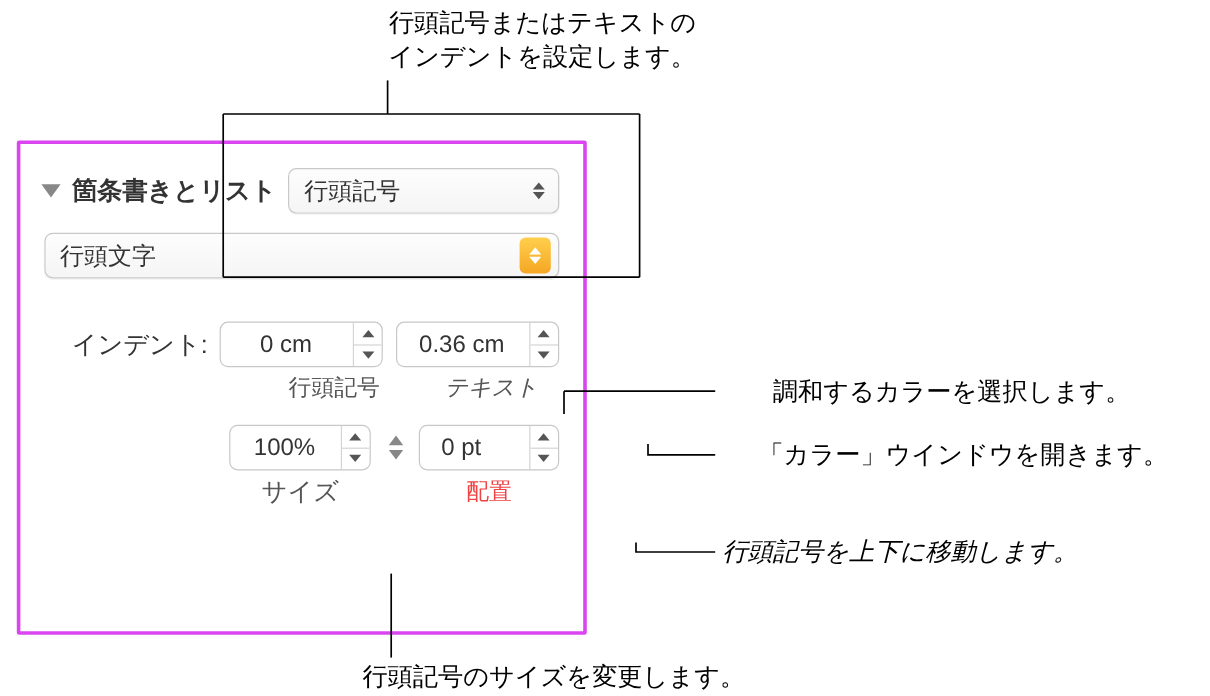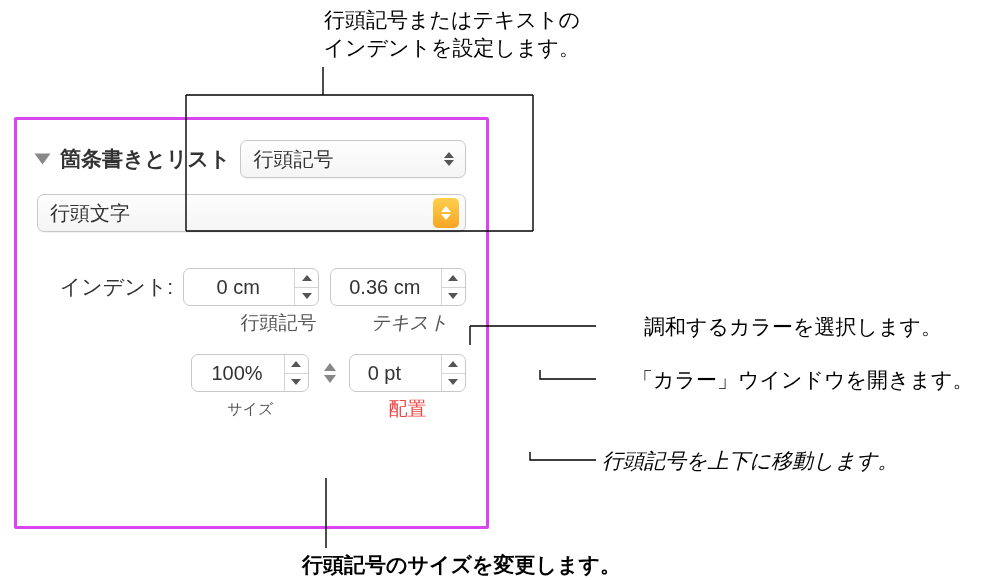--- a/index.html
+++ b/index.html
@@ -196,21 +196,21 @@
     }
     svg.leaders line, svg.leaders path { stroke:#000; stroke-width:1.4; fill:none; }
   </style>
 </head>
 <body>
 
 <div class="callout" style="left:50px;top:6px;text-align:right;width:530px;">
   <span style="white-space:pre-line;">行頭記号またはテキストの
 インデントを設定します。</span>
 </div>
-<div class="callout" style="left:302px;top:551px;font-weight:bold;">
+<div class="callout" style="left:302px;top:551px;">
   <span>行頭記号のサイズを変更します。</span>
 </div>
 <div class="callout" style="left:602px;top:313px;margin-left:42px;">
   <span>調和するカラーを選択します。</span>
 </div>
 <div class="callout" style="left:632px;top:366px;">
   <span>「カラー」ウインドウを開きます。</span>
 </div>
 <div class="callout" style="left:602px;top:447px;font-style:italic;">
   <span>行頭記号を上下に移動します。</span>
@@ -297,21 +297,21 @@
             <span class="arr-up"></span>
           </div>
         <div>
             <span class="arr-down"></span>
           </div>
       </div>
     </div>
   </div>
   <div class="row" style="margin-top:4px;">
     <div style="width:185px;"></div>
-    <span style="width:140px;text-align:center;font-size:15px;color:#555;">サイズ</span>
+    <span style="width:140px;text-align:center;font-size:21px;color:#555;">サイズ</span>
     <div style="width:48px;"></div>
     <span style="width:140px;text-align:center;font-size:19px;color:#ef4444;">配置</span>
   </div>
 
 </div>
 
 <svg class="leaders">
 
   <line x1="323" y1="67" x2="323" y2="95"></line>
   <line x1="186" y1="95" x2="533" y2="95"></line>

